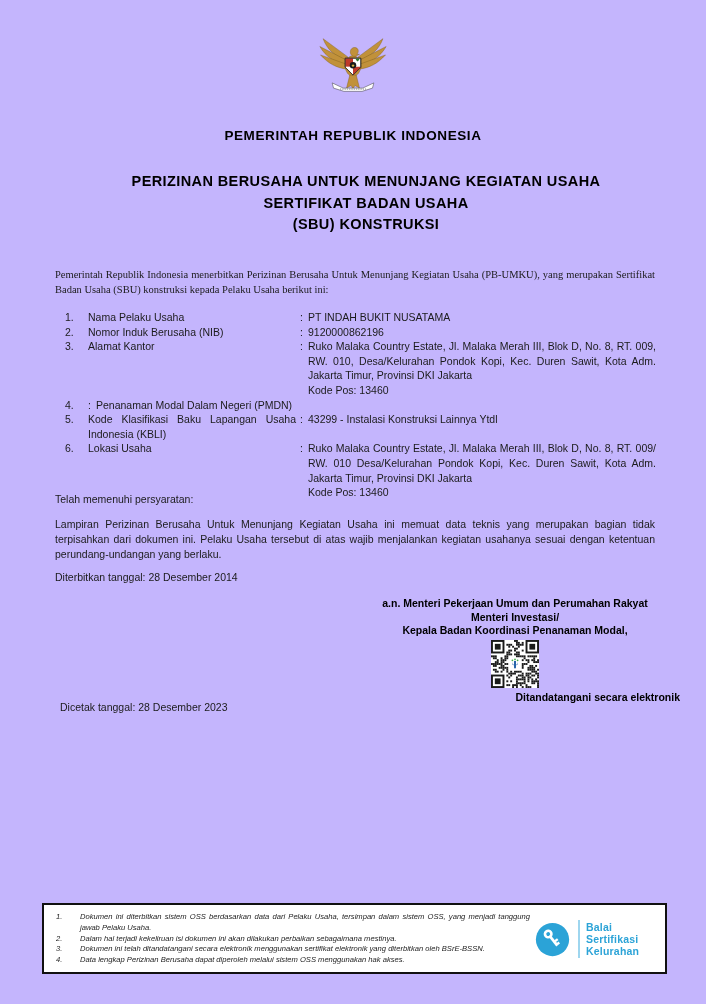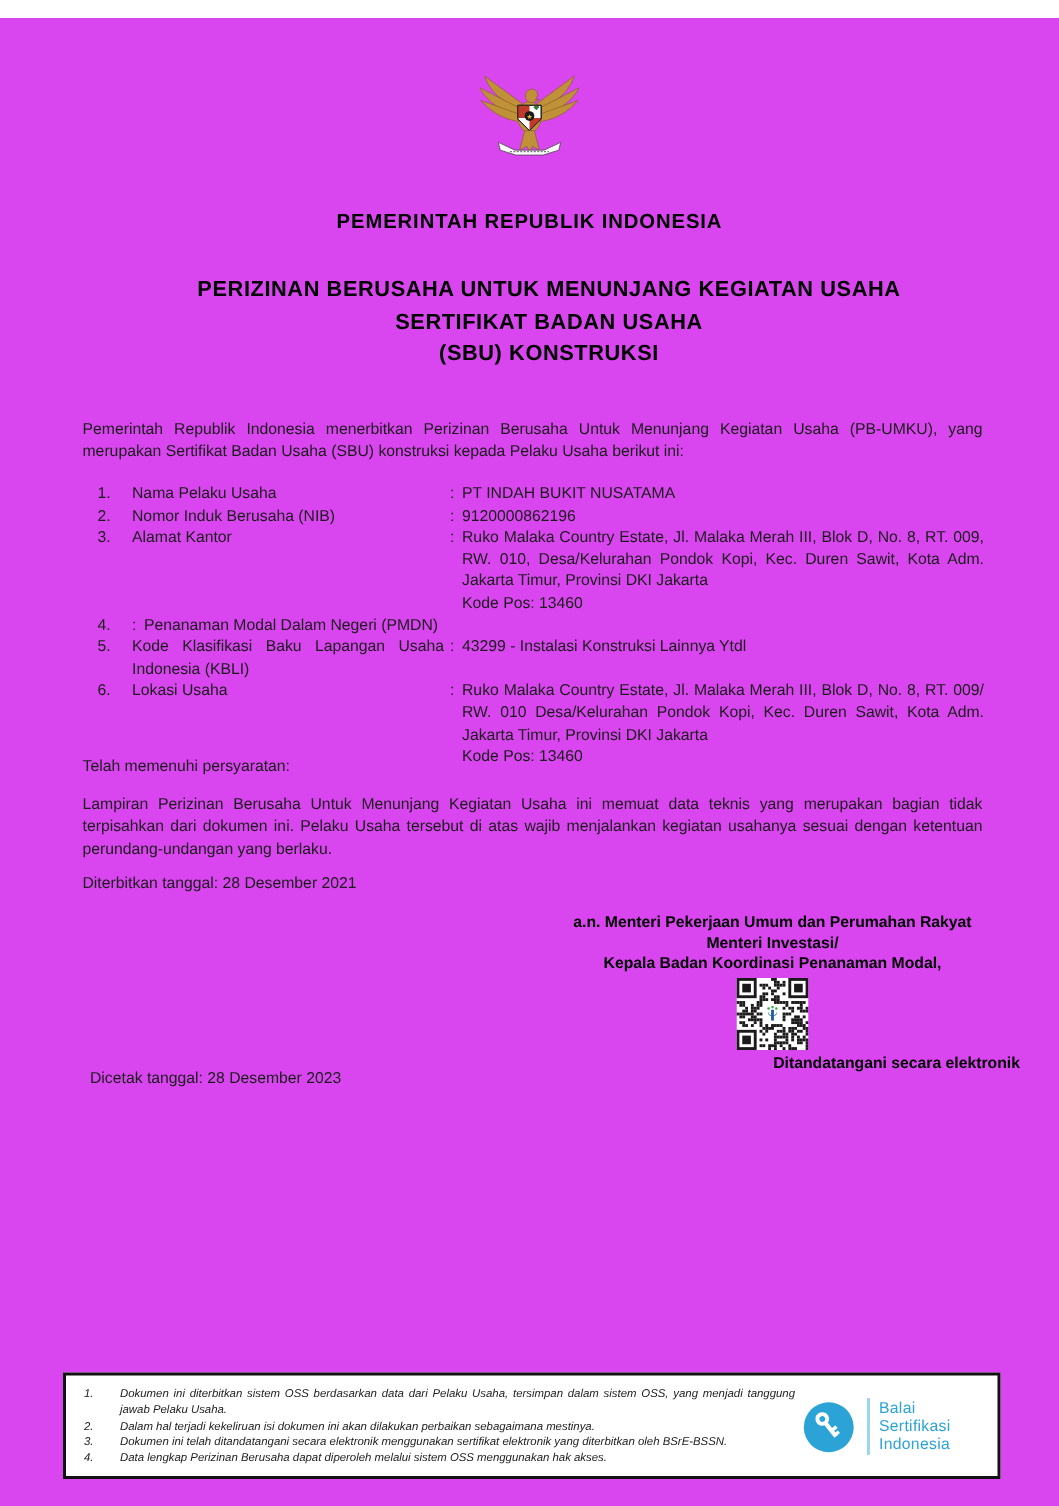--- a/index.html
+++ b/index.html
@@ -4,42 +4,42 @@
 <style>
   * { margin: 0; padding: 0; box-sizing: border-box; }
   html, body { background: #ffffff; }
   body {
     font-family: "Liberation Sans", sans-serif;
     color: #1b1b1b;
     width: 706px; height: 1004px;
     position: relative;
     overflow: hidden;
   }
-  .page { position: absolute; inset: 0; background: #d946ef; margin-top: 12px; }
+  .page { position: absolute; inset: 0; background: #c4b5fd; }
 
   
   .emblem { position: absolute; top: 24px; left: 0; width: 100%; text-align: center; }
   .emblem svg { width: 78px; height: 84px; }
 
   
   .gov-title {
     position: absolute; top: 128px; left: 0; width: 100%;
     text-align: center; font-weight: bold; font-size: 13.5px; letter-spacing: .6px;
     color: #000;
   }
   .doc-title {
     position: absolute; top: 171px; left: 0; width: 100%;
     text-align: center; font-weight: bold; font-size: 14.5px; letter-spacing: .4px;
     line-height: 21.5px; color: #000; padding-left: 26px;
   }
 
   
   .intro {
     position: absolute; top: 267px; left: 55px; width: 600px;
-    font-size: 10.5px; line-height: 15px; text-align: justify;
+    font-size: 10.5px; line-height: 15px; text-align: justify; font-family: Liberation Serif, serif;
   }
   .fields { position: absolute; top: 310px; left: 65px; width: 591px; font-size: 10.5px; line-height: 14.6px; }
   .field-row { display: flex; }
   .f-no { width: 23px; flex: 0 0 23px; }
   .f-label { width: 212px; flex: 0 0 212px; text-align: justify; padding-right: 4px; }
   .f-colon { width: 8px; flex: 0 0 8px; }
   .f-value { flex: 1; text-align: justify; }
   .f-value .kodepos { text-align: left; }
 
   .req { position: absolute; top: 493px; left: 55px; width: 600px; font-size: 10.5px; }
@@ -69,21 +69,21 @@
     position: absolute; top: 7px; left: 12px; width: 480px;
     font-size: 7.6px; font-style: italic; line-height: 10.8px; color: #222;
   }
   .fnote { display: flex; }
   .fnote .n { width: 24px; flex: 0 0 24px; }
   .fnote .t { flex: 1; text-align: justify; padding-right: 6px; }
 
   .bse-logo { position: absolute; top: 8px; right: 16px; width: 118px; height: 52px; display: flex; align-items: center; }
   .bse-circle { width: 35px; height: 35px; flex: 0 0 35px; margin-left: 4px; }
   .bse-divider { width: 2px; height: 38px; background: #9ed6ef; margin: 0 6px 0 8px; }
-  .bse-text { font-weight: normal; font-size: 10.5px; line-height: 12px; color: #2ba3d7; letter-spacing: .2px; }
+  .bse-text { font-weight: bold; font-size: 10.5px; line-height: 12px; color: #2ba3d7; letter-spacing: .2px; }
 </style>
 </head>
 <body>
 
 <div class="page">
 
   <div class="emblem">
     <svg viewBox="0 0 120 100">
 
       <g fill="#c1913a" stroke="#7a5c16" stroke-width="0.6">
@@ -170,21 +170,21 @@
         <div style="display:inline">Ruko Malaka Country Estate, Jl. Malaka Merah III, Blok D, No. 8, RT. 009/ RW. 010 Desa/Kelurahan Pondok Kopi, Kec. Duren Sawit, Kota Adm. Jakarta Timur, Provinsi DKI Jakarta</div>
         <div class="kodepos">Kode Pos: 13460</div>
       </div>
     </div>
   </div>
 
   <div class="req">Telah memenuhi persyaratan:</div>
 
   <div class="note">Lampiran Perizinan Berusaha Untuk Menunjang Kegiatan Usaha ini memuat data teknis yang merupakan bagian tidak terpisahkan dari dokumen ini. Pelaku Usaha tersebut di atas wajib menjalankan kegiatan usahanya sesuai dengan ketentuan perundang-undangan yang berlaku.</div>
 
-  <div class="issued">Diterbitkan tanggal: 28 Desember 2021</div>
+  <div class="issued">Diterbitkan tanggal: 28 Desember 2014</div>
 
   <div class="sig">
     <div>a.n. Menteri Pekerjaan Umum dan Perumahan Rakyat</div>
     <div>Menteri Investasi/</div>
     <div>Kepala Badan Koordinasi Penanaman Modal,</div>
     <div class="qr-wrap">
       <svg viewBox="0 0 50 50">
         <rect x="0" y="0" width="50" height="50" fill="#ffffff"></rect>
         <g id="qr-modules" fill="#1a1a1a">
             <rect x="24" y="0" width="2" height="2"></rect>
@@ -430,18 +430,18 @@
           <circle cx="20" cy="12" r="2.2" fill="#2ba3d7"></circle>
           <rect x="18.4" y="16" width="3.2" height="13"></rect>
           <rect x="21" y="22" width="4" height="2.6"></rect>
           <rect x="21" y="26.2" width="3" height="2.6"></rect>
         </g>
       </svg>
       <div class="bse-divider"></div>
       <div class="bse-text">
         <div>Balai</div>
         <div>Sertifikasi</div>
-        <div>Indonesia</div>
+        <div>Kelurahan</div>
       </div>
     </div>
   </div>
 
 </div>
 
 </body></html>

